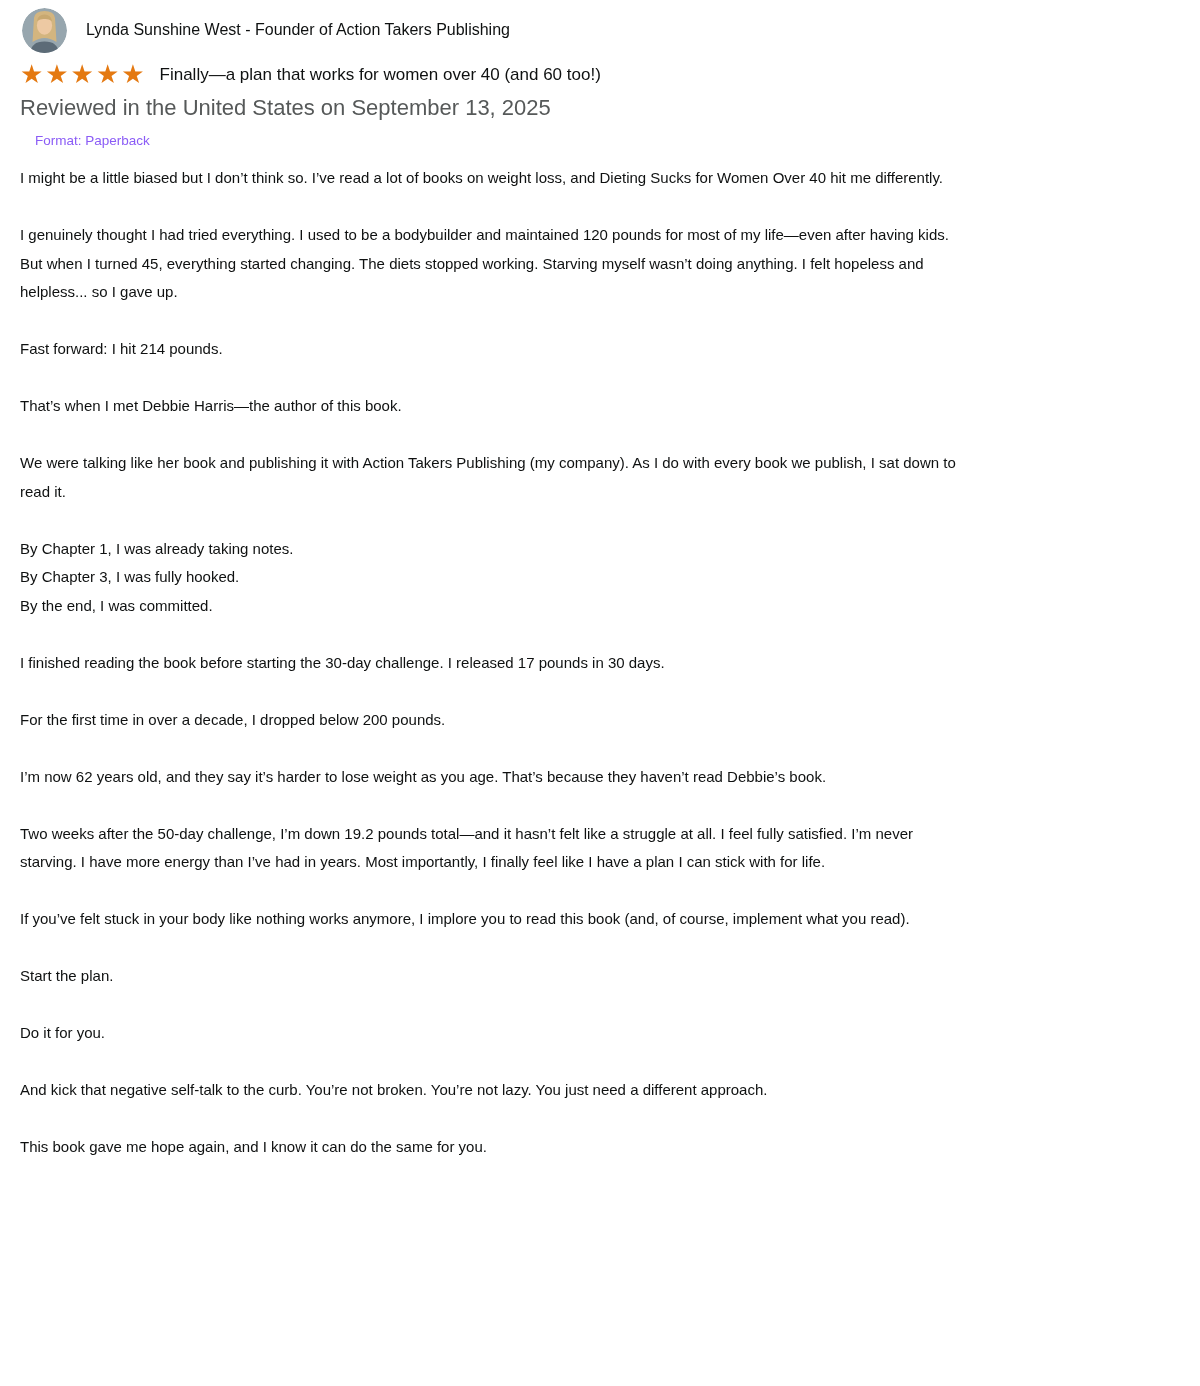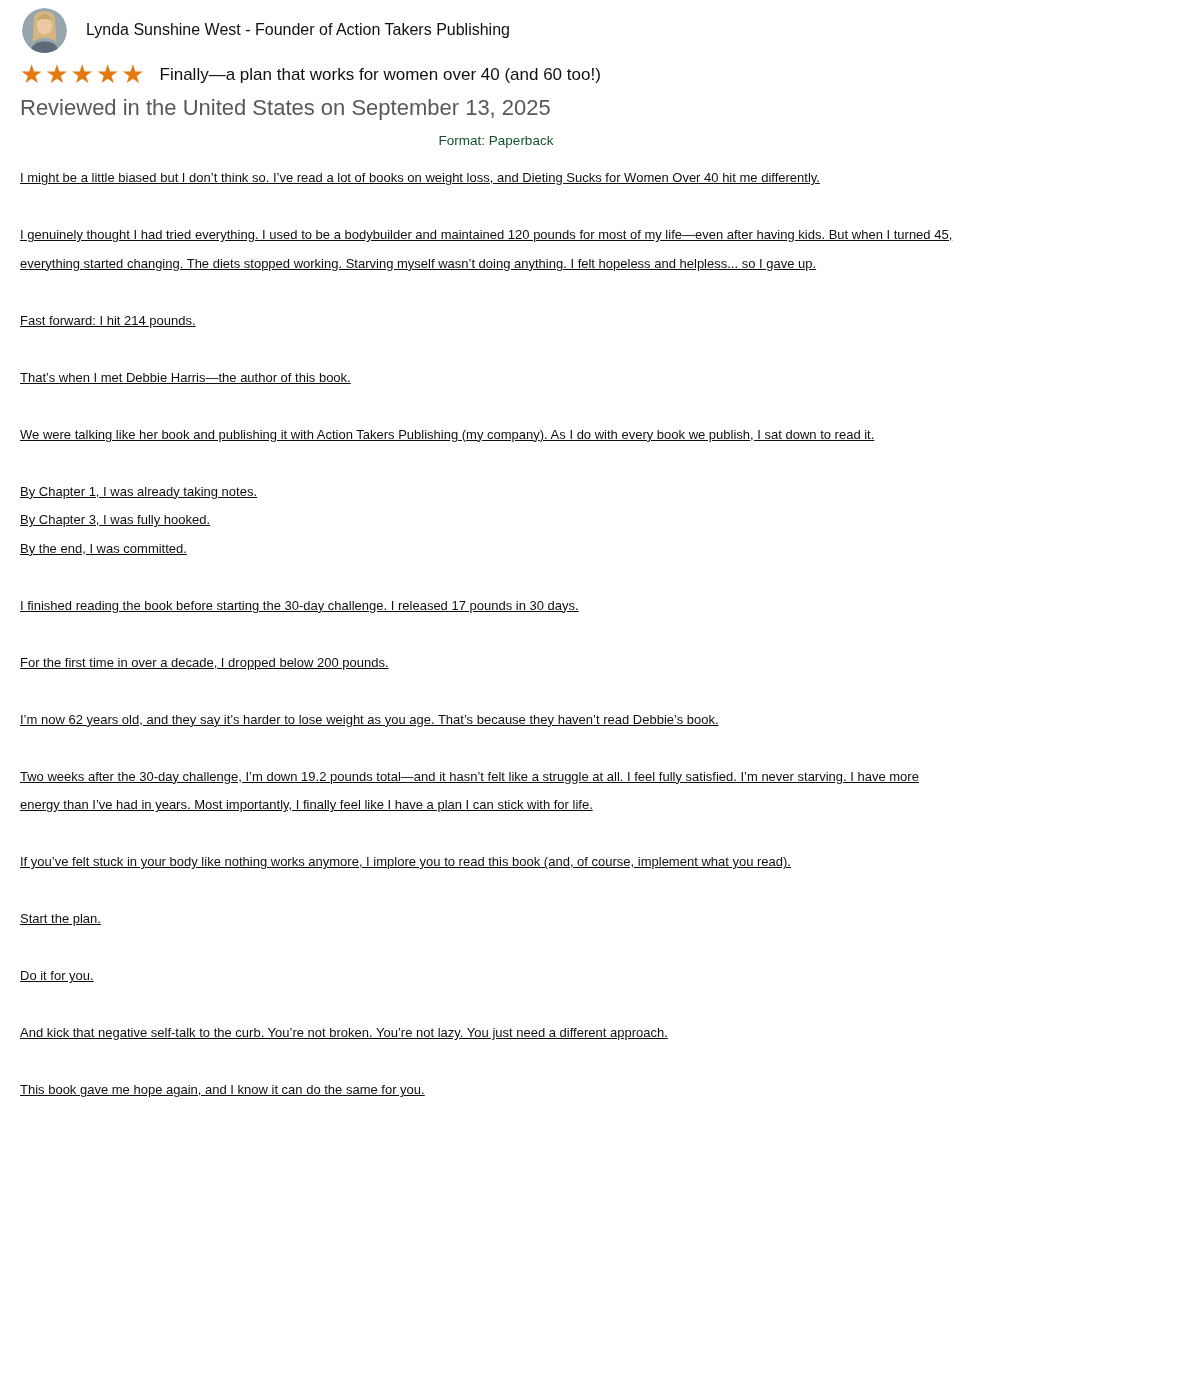--- a/index.html
+++ b/index.html
@@ -54,33 +54,31 @@
     font-weight: normal;
     color: #0F1111;
   }
   .review-date {
     color: #565959;
     font-size: 22px;
     line-height: 1.3;
     margin: 0 0 9px 0;
   }
   .review-format {
-    color: #14532d;
+    color: #8b5cf6;
     font-size: 13.5px;
     line-height: 1.3;
-    margin: 0 0 15px 0;
+    margin: 0 0 15px 15px;
     cursor: pointer;
-    text-align: center;
   }
   .review-body {
     max-width: 937px;
-    font-size: 13px;
+    font-size: 15px;
     line-height: 28.5px;
     color: #0F1111;
-    text-decoration: underline;
   }
   .review-body p {
     margin: 0 0 28.5px 0;
     white-space: pre-line;
   }
   .review-body p:last-child {
     margin-bottom: 14px;
   }
 </style>
 </head>
@@ -115,21 +113,21 @@
       <p>I genuinely thought I had tried everything. I used to be a bodybuilder and maintained 120 pounds for most of my life—even after having kids. But when I turned 45, everything started changing. The diets stopped working. Starving myself wasn’t doing anything. I felt hopeless and helpless... so I gave up.</p>
       <p>Fast forward: I hit 214 pounds.</p>
       <p>That’s when I met Debbie Harris—the author of this book.</p>
       <p>We were talking like her book and publishing it with Action Takers Publishing (my company). As I do with every book we publish, I sat down to read it.</p>
       <p>By Chapter 1, I was already taking notes.
 By Chapter 3, I was fully hooked.
 By the end, I was committed.</p>
       <p>I finished reading the book before starting the 30-day challenge. I released 17 pounds in 30 days.</p>
       <p>For the first time in over a decade, I dropped below 200 pounds.</p>
       <p>I’m now 62 years old, and they say it’s harder to lose weight as you age. That’s because they haven’t read Debbie’s book.</p>
-      <p>Two weeks after the 30-day challenge, I’m down 19.2 pounds total—and it hasn’t felt like a struggle at all. I feel fully satisfied. I’m never starving. I have more energy than I’ve had in years. Most importantly, I finally feel like I have a plan I can stick with for life.</p>
+      <p>Two weeks after the 50-day challenge, I’m down 19.2 pounds total—and it hasn’t felt like a struggle at all. I feel fully satisfied. I’m never starving. I have more energy than I’ve had in years. Most importantly, I finally feel like I have a plan I can stick with for life.</p>
       <p>If you’ve felt stuck in your body like nothing works anymore, I implore you to read this book (and, of course, implement what you read).</p>
       <p>Start the plan.</p>
       <p>Do it for you.</p>
       <p>And kick that negative self-talk to the curb. You’re not broken. You’re not lazy. You just need a different approach.</p>
       <p>This book gave me hope again, and I know it can do the same for you.</p>
     </div>
 
 </div>
 
 </body></html>

